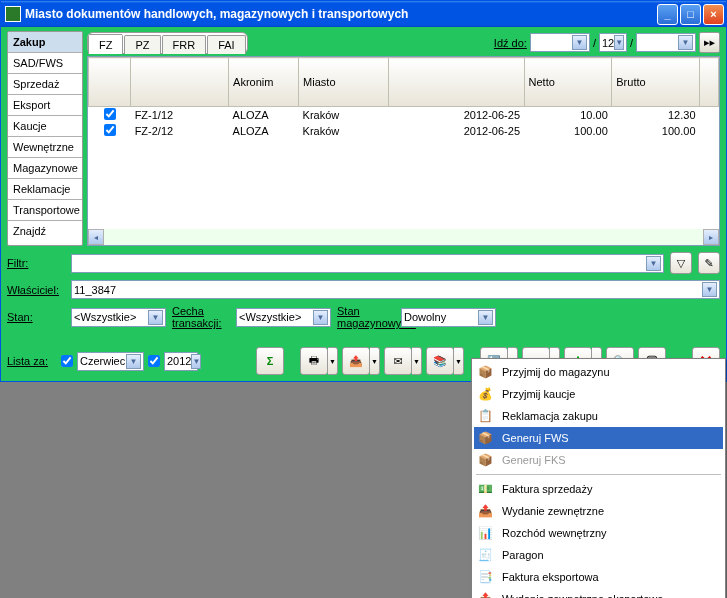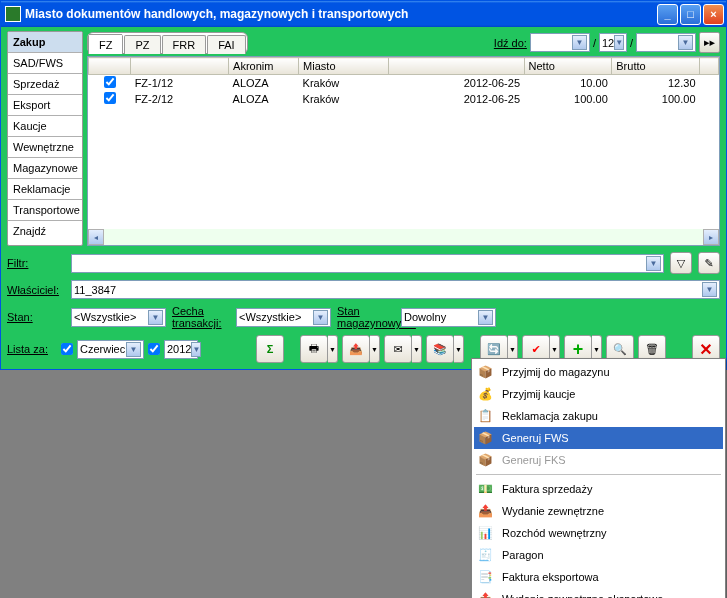--- a/index.html
+++ b/index.html
@@ -25,30 +25,30 @@
 .tab.active{background:#fff;border-top:2px solid #fff;font-weight:normal;z-index:2}
 .tab.active::before{content:'';position:absolute;top:-2px;left:0;right:0;height:1px;background:#999}
 .idz{margin-left:auto;display:flex;align-items:center;gap:3px}
 .idz label{text-decoration:underline}
 .dd{border:1px solid #7f9db9;background:#fff;height:19px;display:flex;align-items:center;padding:0 2px;position:relative}
 .dd-arrow{width:15px;height:15px;background:linear-gradient(#e4eefd,#afc8ed);border:1px solid #7f9db9;margin-left:auto;display:flex;align-items:center;justify-content:center;font-size:8px;color:#4a6a9c}
 .btn{border:1px solid #999;background:linear-gradient(#fff,#e0e0d0);height:21px;min-width:21px;padding:0 3px;display:flex;align-items:center;justify-content:center;border-radius:2px;cursor:pointer}
 .grid-wrap{border:1px solid #7f9db9;background:#fff;height:190px;position:relative;overflow:hidden}
 table{width:100%;border-collapse:collapse}
 .grid-head th{background:linear-gradient(#fff,#e8e4d8);border:1px solid #c0c0b0;border-top:none;padding:2px 4px;font-weight:normal;text-align:left;font-size:11px}
-.grid-head2 th{background:linear-gradient(#fff,#e8e4d8);border:1px solid #c0c0b0;padding:2px 4px;font-weight:normal;text-align:left;font-size:11px}
+.grid-head2 th{background:linear-gradient(#fff,#e8e4d8);border:1px solid #c0c0b0;padding:18px 4px;font-weight:normal;text-align:left;font-size:11px}
 .grid-body td{padding:1px 4px;font-size:11px}
 .chk{width:12px;height:12px}
 .hscroll{position:absolute;bottom:0;left:0;right:0;height:16px;background:#e8e4d8;display:flex;align-items:center}
 .scroll-btn{width:16px;height:16px;background:linear-gradient(#e4eefd,#afc8ed);border:1px solid #b0b0b0;display:flex;align-items:center;justify-content:center;font-size:8px;color:#4a6a9c}
 .scroll-track{flex:1;background:#efe;height:16px}
 .filter-row{display:flex;align-items:center;gap:6px;margin-top:6px}
 .filter-row label{width:58px;text-decoration:underline}
 .filter-input{flex:1}
-.bottom-toolbar{display:flex;align-items:center;gap:4px;margin-top:6px}
+.bottom-toolbar{display:flex;align-items:center;gap:4px;margin-top:18px}
 .label-u{text-decoration:underline}
 .spacer{flex:1}
 .icon-btn{width:28px;height:28px;border:1px solid #999;background:linear-gradient(#fff,#e8e4d8);border-radius:3px;display:flex;align-items:center;justify-content:center;font-size:14px;cursor:pointer}
 .icon-btn.sm{width:22px;height:22px;font-size:11px}
 .dd-split{width:10px;height:28px;border:1px solid #999;border-left:none;background:linear-gradient(#fff,#e8e4d8);border-radius:0 3px 3px 0;display:flex;align-items:center;justify-content:center;font-size:7px;margin-left:-4px;cursor:pointer}
 .context-menu{position:absolute;left:471px;top:358px;width:255px;background:#fff;border:1px solid #808080;box-shadow:2px 2px 3px rgba(0,0,0,.3);padding:2px}
 .menu-item{display:flex;align-items:center;padding:3px 6px 3px 4px;gap:8px;cursor:pointer}
 .menu-item.sel{background:#316ac5;color:#fff}
 .menu-item.disabled{color:#999}
 .menu-icon{width:16px;height:16px;display:flex;align-items:center;justify-content:center;font-size:12px}

